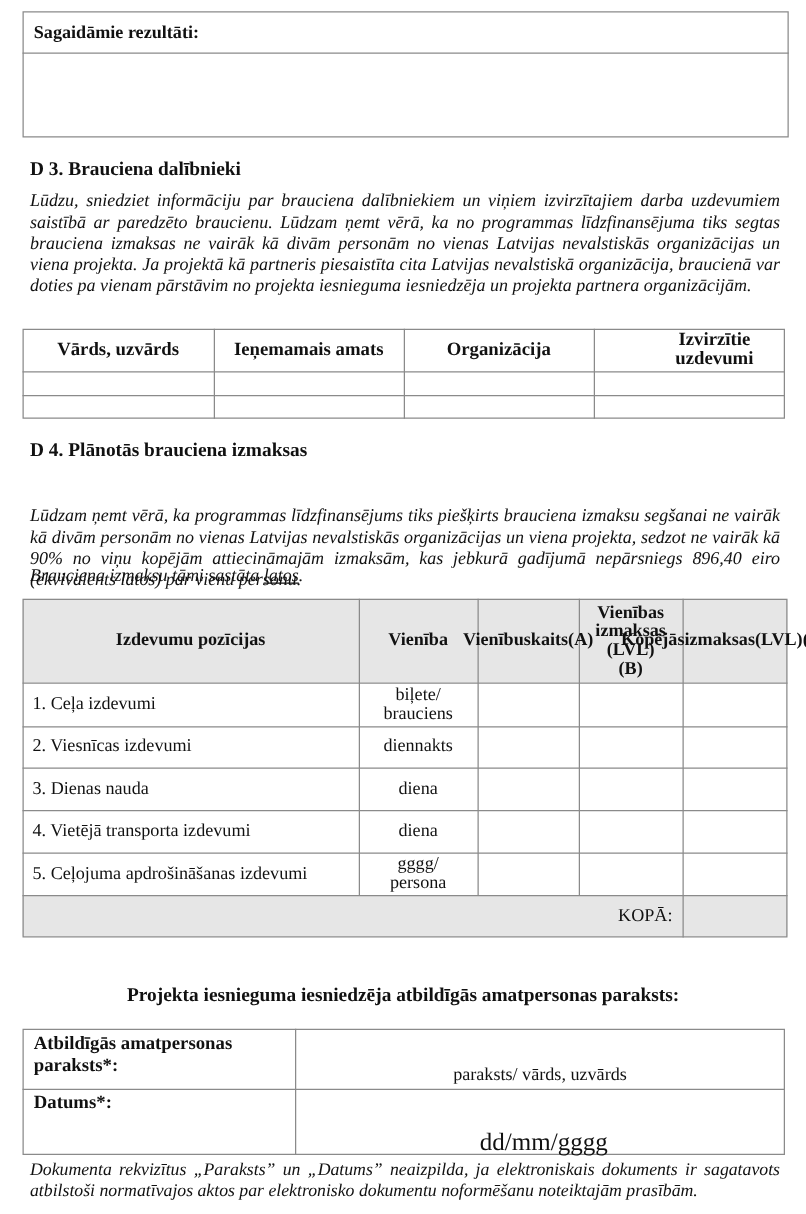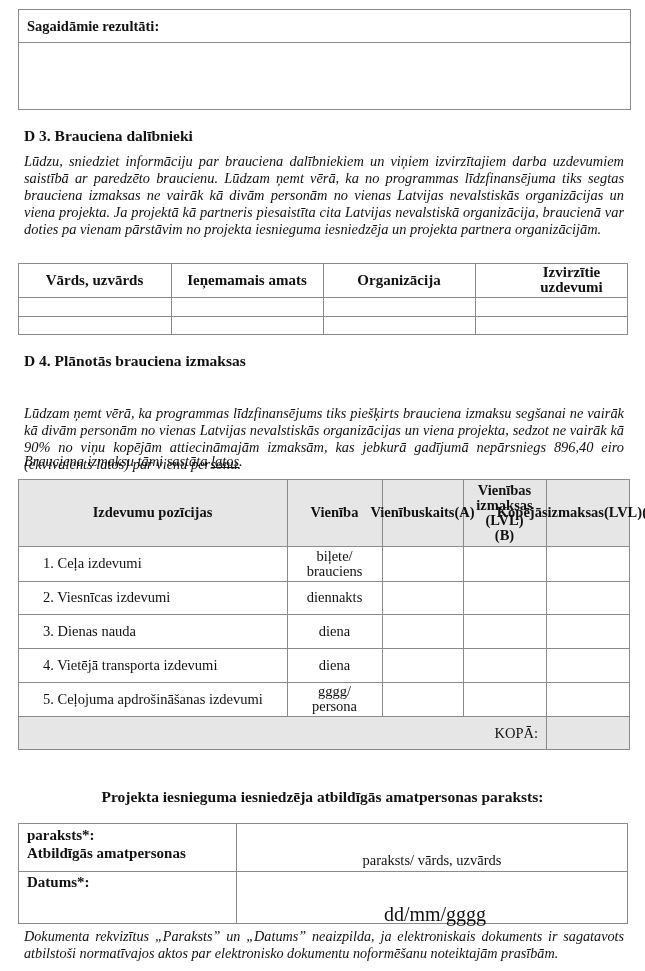--- a/index.html
+++ b/index.html
@@ -17,21 +17,21 @@
   .para {
     position: absolute; left: 24px; width: 600px;
     font-style: italic; font-size: 14.4px; line-height: 17px;
     text-align: justify;
   }
   .heading { position: absolute; left: 24px; font-weight: bold; font-size: 15.5px; }
   .cell {
     position: absolute; display: flex; align-items: center; justify-content: center;
     text-align: center; box-sizing: border-box; line-height: 15px;
   }
-  .cell.left { justify-content: flex-start; padding-left: 8px; text-align: left; margin-left: 17px; }
+  .cell.left { justify-content: flex-start; padding-left: 8px; text-align: left; }
   .cell.right { justify-content: flex-end; padding-right: 8px; }
   .grey { background: #e6e6e6; }
   .u { text-decoration: underline; }
 </style>
 </head>
 <body>
 
 <div class="box" style="left:18px; top:9px; width:613px; height:101px;"></div>
 <div class="hline" style="left:18px; top:42px; width:613px;"></div>
 <div class="abs bold" style="left:27px; top:18px; font-size:14.5px;">Sagaidāmie rezultāti:</div>
@@ -142,22 +142,22 @@
 <div class="cell right" style="left:18px; top:716px; width:528px; height:34px;">KOPĀ:</div>
 <div class="cell" style="left:547px; top:717px; width:82px; height:32px;"></div>
 
 <div class="abs bold" style="left:0; width:645px; top:788px; text-align:center; font-size:15.5px;">Projekta iesnieguma iesniedzēja atbildīgās amatpersonas paraksts:</div>
 
 <div class="box" style="left:18px; top:823px; width:610px; height:101px;"></div>
 <div class="vline" style="left:236px; top:823px; height:101px;"></div>
 <div class="hline" style="left:18px; top:871px; width:610px;"></div>
 
 <div class="abs bold" style="left:27px; top:826px; font-size:15px; line-height:18px;">
+  <div>Atbildīgās amatpersonas</div>
   <div>paraksts*:</div>
-  <div>Atbildīgās amatpersonas</div>
 </div>
 <div class="abs" style="left:237px; top:824px; width:390px; height:47px;"></div>
 <div class="abs" style="left:237px; width:390px; top:852px; text-align:center; font-size:14.5px;">paraksts/ vārds, uzvārds</div>
 
 <div class="abs bold" style="left:27px; top:874px; font-size:15px;">Datums*:</div>
 <div class="abs" style="left:237px; top:872px; width:390px; height:51px;"></div>
 <div class="abs" style="left:240px; width:390px; top:903px; text-align:center; font-size:20px;">dd/mm/gggg</div>
 
 <div class="para" style="top:928px; font-size:14.2px;">Dokumenta rekvizītus „Paraksts” un „Datums” neaizpilda, ja elektroniskais dokuments ir sagatavots atbilstoši normatīvajos aktos par elektronisko dokumentu noformēšanu noteiktajām prasībām.</div>
 

